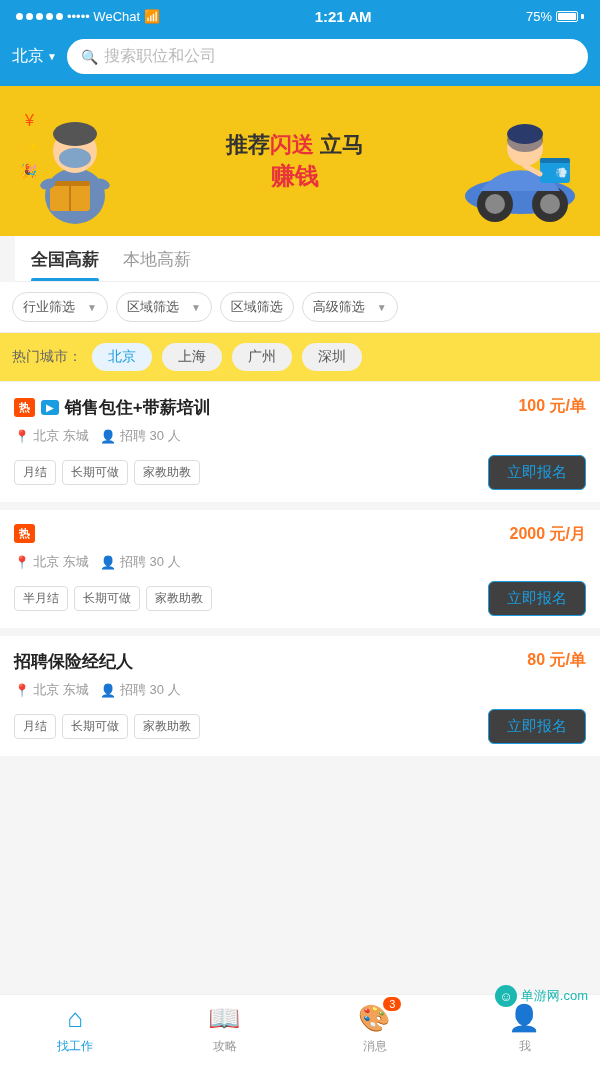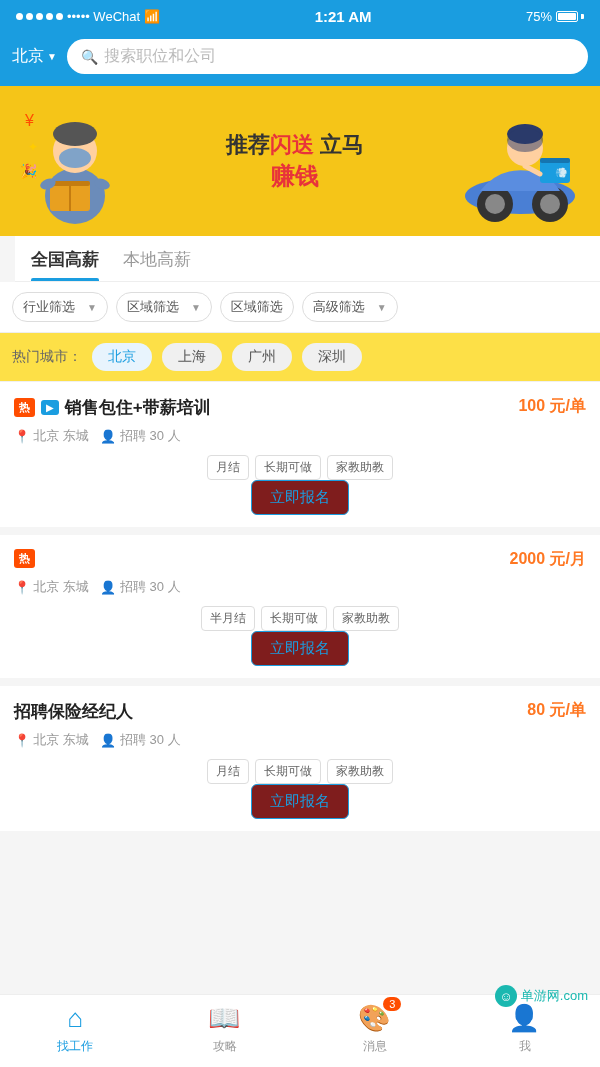--- a/index.html
+++ b/index.html
@@ -229,34 +229,33 @@
       color: #999;
       font-size: 13px;
       margin-bottom: 10px;
     }
     .meta-item { display: flex; align-items: center; gap: 3px; }
     .meta-icon { font-size: 13px; }
     .job-tags-row {
       display: flex;
       align-items: center;
       justify-content: space-between;
-      flex-direction: column;
     }
     .job-tags { display: flex; gap: 6px; }
     .tag {
       border: 1px solid #ddd;
       border-radius: 4px;
       padding: 3px 8px;
       font-size: 12px;
       color: #666;
     }
     .apply-btn {
       border: 1.5px solid #1a9de0;
       color: #1a9de0;
-      background: #7f1d1d;
+      background: #404040;
       border-radius: 6px;
       padding: 7px 18px;
       font-size: 15px;
       cursor: pointer;
     }
 
     
     .bottom-nav {
       position: fixed;
       bottom: 0;

